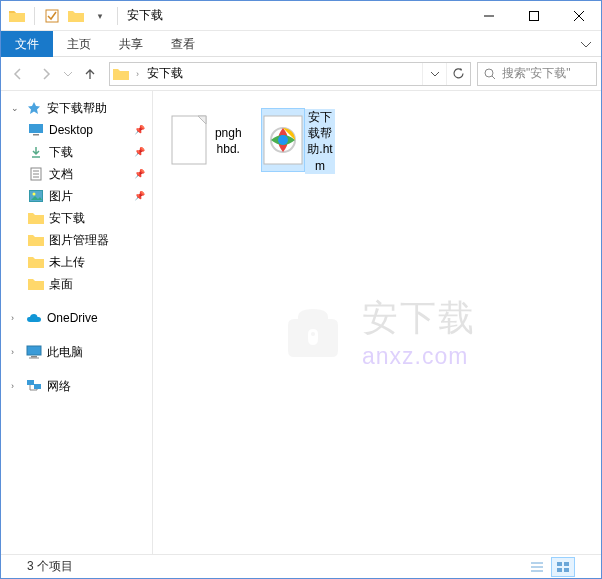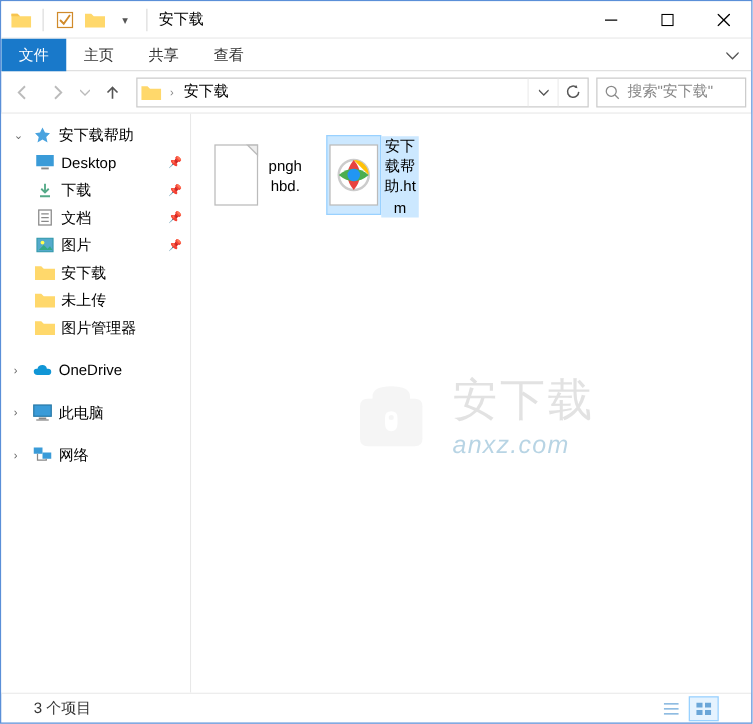--- a/index.html
+++ b/index.html
@@ -51,21 +51,21 @@
 .file-item { width: 74px; display: flex; align-items: center; }
 .file-item.selected .file-icon-wrap { background: #cce8ff; border: 1px solid #99d1ff; }
 .file-icon-wrap { width: 74px; height: 64px; display: flex; align-items: center; justify-content: center; border: 1px solid transparent; }
 .file-label { font-size: 12px; text-align: center; word-break: break-all; line-height: 1.35; margin-top: 2px; max-width: 74px; }
 .file-item.selected .file-label { background: #cce8ff; }
 
 
 .watermark { position: absolute; left: 50%; top: 52%; transform: translate(-50%, -50%); display: flex; align-items: center; gap: 14px; opacity: 0.28; pointer-events: none; }
 .wm-text { display: flex; flex-direction: column; }
 .wm-cn { font-size: 36px; color: #999; font-weight: 300; letter-spacing: 2px; }
-.wm-en { font-size: 20px; color: #0369a1; letter-spacing: 1px; font-style: italic; }
+.wm-en { font-size: 23px; color: #8b5cf6; letter-spacing: 1px; }
 
 
 .statusbar { height: 24px; border-top: 1px solid #e8e8e8; display: flex; align-items: center; padding: 0 26px; font-size: 12px; color: #333; }
 .status-right { margin-left: auto; display: flex; gap: 2px; }
 .view-btn { width: 24px; height: 20px; border: 1px solid transparent; display: flex; align-items: center; justify-content: center; }
 .view-btn.active { border-color: #99d1ff; background: #e5f3ff; }
 
 .folder-svg { fill: #ffd86b; }
 </style>
 </head>
@@ -242,29 +242,37 @@
             </svg>
           </span>
           <span>安下载</span>
         </div>
         <div class="tree-item child">
           <span class="tree-icon">
             <svg width="16" height="14" viewBox="0 0 16 14">
               <path fill="#ffd86b" d="M0 2 L5 2 L7 4 L16 4 L16 13 L0 13 Z"></path>
             </svg>
           </span>
-          <span>未上传</span>
+          <span>图片管理器</span>
         </div>
         <div class="tree-item child">
           <span class="tree-icon">
             <svg width="16" height="14" viewBox="0 0 16 14">
               <path fill="#ffd86b" d="M0 2 L5 2 L7 4 L16 4 L16 13 L0 13 Z"></path>
             </svg>
           </span>
-          <span>图片管理器</span>
+          <span>未上传</span>
+        </div>
+        <div class="tree-item child">
+          <span class="tree-icon">
+            <svg width="16" height="14" viewBox="0 0 16 14">
+              <path fill="#ffd86b" d="M0 2 L5 2 L7 4 L16 4 L16 13 L0 13 Z"></path>
+            </svg>
+          </span>
+          <span>桌面</span>
         </div>
       </div>
     <div class="tree-gap"></div>
     <div class="tree-item group">
       <span class="tree-chevron">›</span>
       <span class="tree-icon">
           <svg width="16" height="12" viewBox="0 0 16 12">
             <path d="M4 10 Q1 10 1 7 Q1 4.5 4 5 Q4.5 2 8 2 Q11 2 11.5 5 Q15 4.5 15 7.5 Q15 10 12 10 Z" fill="#1196d6"></path>
           </svg>
         </span>

